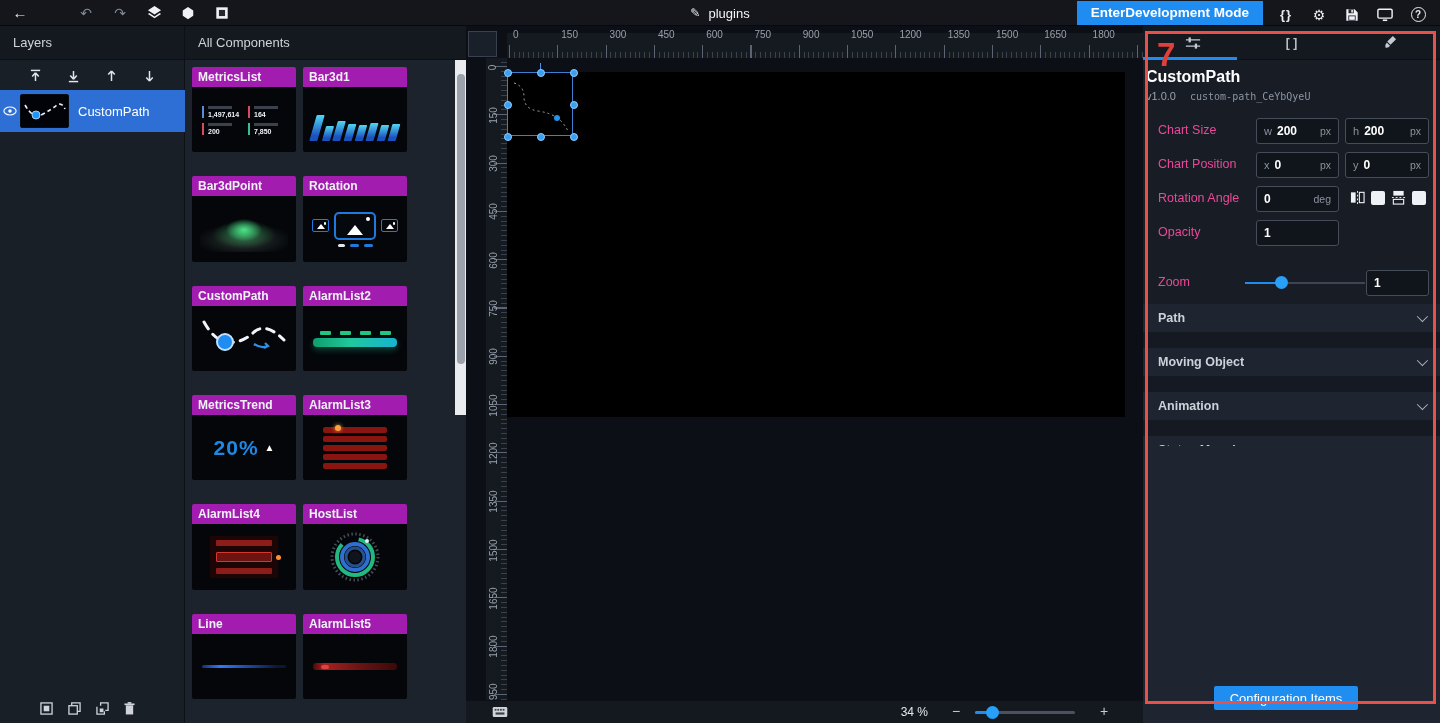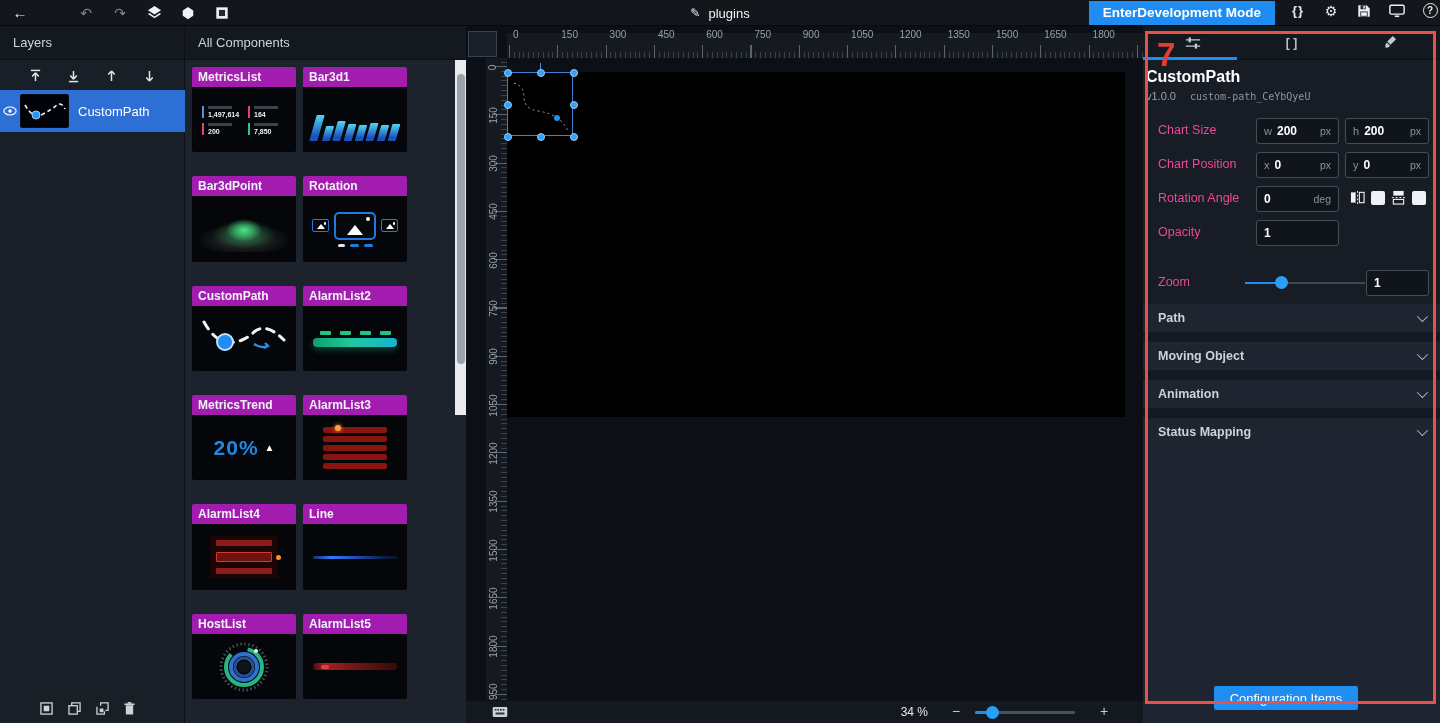--- a/index.html
+++ b/index.html
@@ -9,21 +9,21 @@
 
   
   #topbar { position:absolute; left:0; top:0; width:1440px; height:26px; background:#14161c; border-bottom:1px solid #07090c; display:flex; align-items:center; }
   .tb-left { display:flex; align-items:center; gap:14px; padding-left:10px; }
   .tb-ic { width:20px; height:20px; display:flex; align-items:center; justify-content:center; font-size:15px; color:#e8ebef; cursor:pointer; }
   .tb-ic.dim { color:#81889314; color:#848b96; font-size:14px; }
   .tb-ic svg { display:block; }
   #tb-center { position:absolute; left:50%; top:0; transform:translateX(-50%); height:26px; display:flex; align-items:center; gap:8px; }
   #tb-center .pencil { font-size:12px; color:#e8ebef; }
   #tb-center .title { font-size:13px; color:#f2f4f7; }
-  .tb-right { margin-left:auto; display:flex; align-items:flex-start; gap:13px; }
+  .tb-right { margin-left:auto; display:flex; align-items:flex-end; gap:13px; padding-right:12px; }
   #dev-btn { height:24px; background:#1e8cf0; color:#fff; font-size:13.5px; font-weight:700; border:none; padding:0 14px; display:flex; align-items:center; cursor:pointer; }
   .tb-ric { width:20px; height:20px; display:flex; align-items:center; justify-content:center; color:#e8ebef; font-size:14px; cursor:pointer; }
   .tb-ric.code { font-weight:700; font-size:13px; letter-spacing:1px; }
   .help-circle { width:15px; height:15px; border:1.5px solid #e8ebef; border-radius:50%; font-size:10px; font-weight:700; display:flex; align-items:center; justify-content:center; }
 
   
   .col { position:absolute; top:26px; height:697px; }
   #layers-panel   { left:0;    width:185px; background:#191f27; border-right:1px solid #0d1014; }
   #components-panel{ left:185px; width:281px; background:#1d232c; }
   #canvas-area    { left:466px; width:677px; background:#0c0f15; }
@@ -137,21 +137,21 @@
   .ibox .val { font-size:12px; font-weight:700; color:#fff; }
   .ibox .unit { margin-left:auto; font-size:10.5px; color:#8a93a0; }
   .ibox.w83 { width:83px; } .ibox.p1 { left:113px; } .ibox.p2 { left:202px; width:84px; }
   .flipgrp { position:absolute; top:4px; display:flex; align-items:center; gap:6px; }
   .checkbox { width:14px; height:14px; background:#eef1f5; border-radius:2px; cursor:pointer; }
   #zoom-row-track { position:absolute; left:102px; top:12px; width:120px; height:2px; background:#3c4552; cursor:pointer; }
   #zoom-row-fill { position:absolute; left:0; top:0; width:36px; height:2px; background:#1e8cf0; }
   #zoom-row-handle { position:absolute; left:30px; top:-6px; width:13px; height:13px; border-radius:50%; background:#28a0f8; cursor:pointer; }
   #zoom-row-input { left:223px; width:63px; }
   #insp-sections { position:absolute; left:0; top:278px; width:297px; bottom:0; background:#141922; }
-  .section { height:28px; background:#1f2530; margin-bottom:10px; display:flex; align-items:center; padding:0 15px; cursor:pointer; }
+  .section { height:28px; background:#1f2530; margin-bottom:16px; display:flex; align-items:center; padding:0 15px; cursor:pointer; }
   .section .slabel { font-size:12.5px; font-weight:700; color:#ccd2da; }
   .section .chev { margin-left:auto; width:8px; height:8px; border-right:1.6px solid #aab3bf; border-bottom:1.6px solid #aab3bf; transform:rotate(45deg) translateY(-2px); }
   #insp-fill { position:absolute; left:0; top:142px; right:0; bottom:0; background:#1f2530; }
   #config-btn { position:absolute; left:71px; top:660px; width:144px; height:24px; background:#1f8ef0; color:#fff; border:none; border-radius:2px; font-size:13px; cursor:pointer; }
 
   
   #annotation-box { position:absolute; left:1145px; top:31px; width:291px; height:673px; border:3px solid #e8504a; pointer-events:none; z-index:60; }
   #annotation-label { position:absolute; left:1157px; top:36px; font-size:33px; font-weight:700; color:#e0403a; z-index:61; pointer-events:none; }
 
   svg { display:block; }
@@ -399,36 +399,36 @@
               <div class="al4-box">
                 <div class="al4-line"></div>
                 <div class="al4-line mid">
                   <i class="al4-odot"></i>
                 </div>
                 <div class="al4-line"></div>
               </div>
             </div>
           </div>
           <div class="card">
-            <div class="card-title">Line</div>
-            <div class="thumb t-line">
-              <div class="lbar"></div>
-            </div>
-          </div>
-          <div class="card">
             <div class="card-title">HostList</div>
             <div class="thumb t-hostlist">
               <svg width="52" height="52" viewBox="0 0 52 52">
                 <circle cx="26" cy="26" r="23" fill="none" stroke="#454d58" stroke-width="3" stroke-dasharray="1.5 2.5"></circle>
                 <circle cx="26" cy="26" r="18" fill="none" stroke="#22b880" stroke-width="4" stroke-dasharray="70 18"></circle>
                 <circle cx="26" cy="26" r="13" fill="none" stroke="#2e6fd0" stroke-width="4"></circle>
                 <circle cx="26" cy="26" r="9" fill="none" stroke="#27508f" stroke-width="3"></circle>
                 <circle cx="26" cy="26" r="6" fill="#10141c"></circle>
                 <circle cx="38" cy="10" r="2" fill="#e8edf3"></circle>
               </svg>
+            </div>
+          </div>
+          <div class="card">
+            <div class="card-title">Line</div>
+            <div class="thumb t-line">
+              <div class="lbar"></div>
             </div>
           </div>
           <div class="card">
             <div class="card-title">AlarmList5</div>
             <div class="thumb t-alarmlist5">
               <div class="abar">
                 <i></i>
               </div>
             </div>
           </div>

